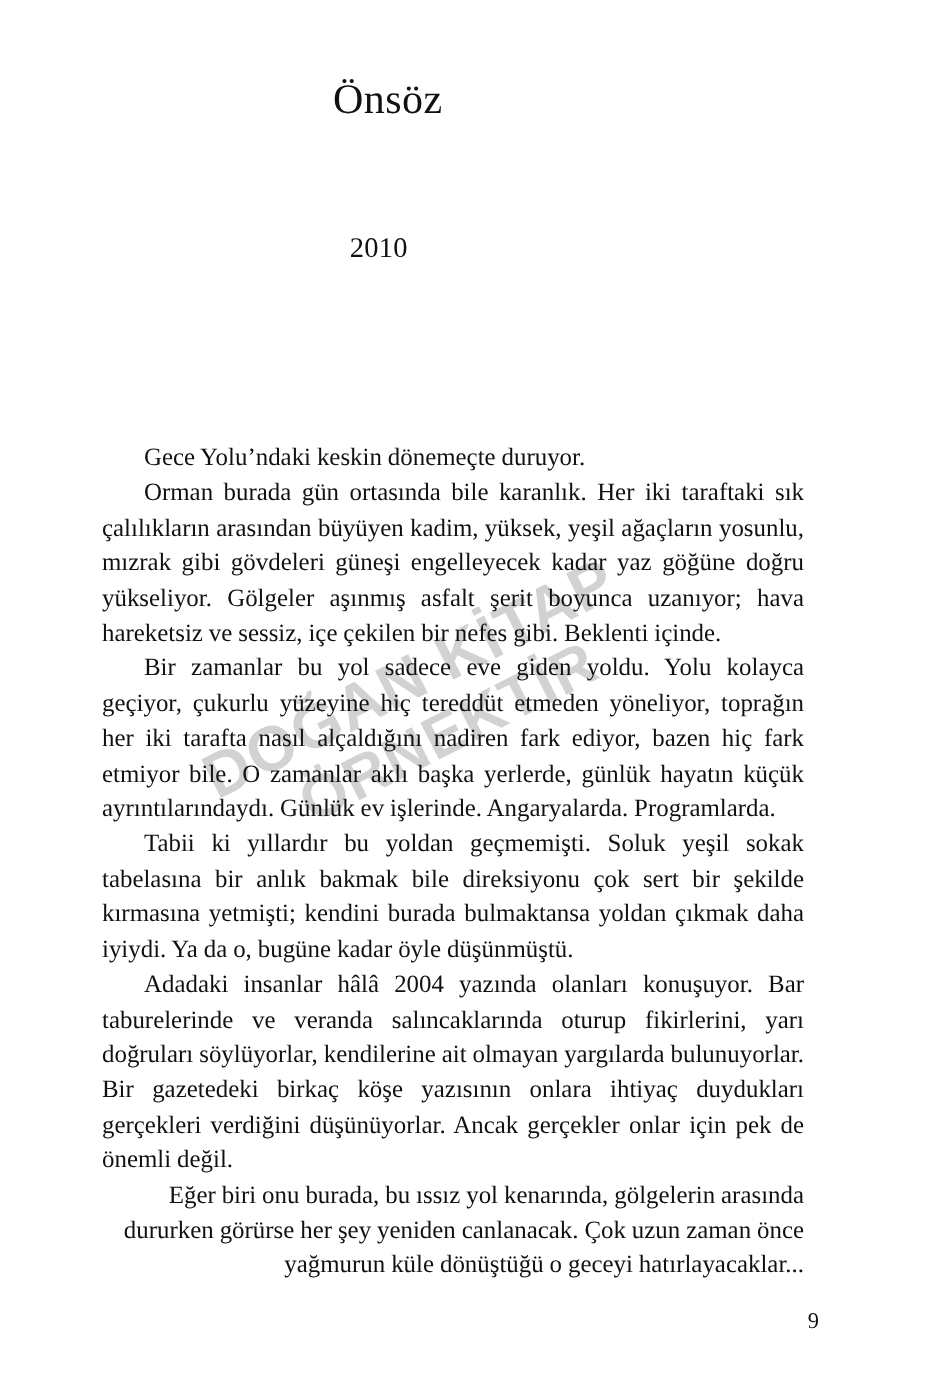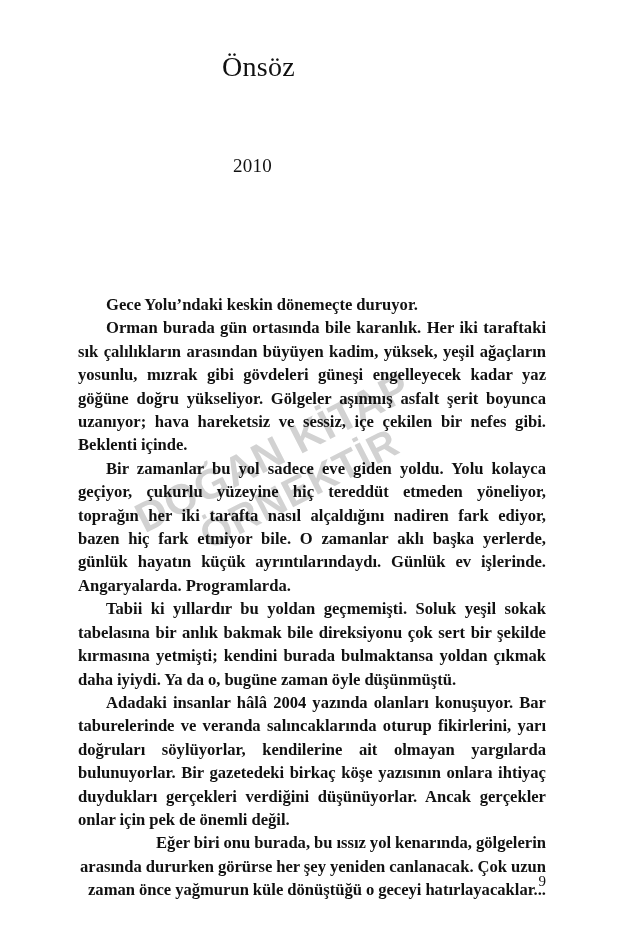--- a/index.html
+++ b/index.html
@@ -77,24 +77,23 @@
     font-weight: 400;
     line-height: 1.1;
     letter-spacing: 0.2px;
     z-index: 2;
   }
 
   
   .body-text {
     position: absolute;
     top: 293px;
-    left: 78px;
+    left: 68px;
     width: 468px;
     z-index: 2;
-    font-weight: bold;
   }
 
   .body-text p {
     margin: 0;
     text-indent: 28px;
     text-align: justify;
     text-justify: inter-word;
     font-size: 16.6px;
     line-height: 23.4px;
     hyphens: manual;
@@ -128,20 +127,20 @@
   </div>
 
   <h1 class="chapter-title">Önsöz</h1>
 
   <div class="chapter-year">2010</div>
 
   <div class="body-text">
     <p>Gece Yolu’ndaki keskin dönemeçte duruyor.</p>
     <p>Orman burada gün ortasında bile karanlık. Her iki taraftaki sık çalılıkların arasından büyüyen kadim, yüksek, yeşil ağaçların yosunlu, mızrak gibi gövdeleri güneşi engelleyecek kadar yaz göğüne doğru yükseliyor. Gölgeler aşınmış asfalt şerit boyunca uzanıyor; hava hareketsiz ve sessiz, içe çekilen bir nefes gibi. Beklenti içinde.</p>
     <p>Bir zamanlar bu yol sadece eve giden yoldu. Yolu kolayca geçiyor, çukurlu yüzeyine hiç tereddüt etmeden yöneliyor, toprağın her iki tarafta nasıl alçaldığını nadiren fark ediyor, bazen hiç fark etmiyor bile. O zamanlar aklı başka yerlerde, günlük hayatın küçük ayrıntılarındaydı. Günlük ev işlerinde. Angaryalarda. Programlarda.</p>
-    <p>Tabii ki yıllardır bu yoldan geçmemişti. Soluk yeşil sokak tabelasına bir anlık bakmak bile direksiyonu çok sert bir şekilde kırmasına yetmişti; kendini burada bulmaktansa yoldan çıkmak daha iyiydi. Ya da o, bugüne zaman öyle düşünmüştü.</p>
+    <p>Tabii ki yıllardır bu yoldan geçmemişti. Soluk yeşil sokak tabelasına bir anlık bakmak bile direksiyonu çok sert bir şekilde kırmasına yetmişti; kendini burada bulmaktansa yoldan çıkmak daha iyiydi. Ya da o, bugüne kadar öyle düşünmüştü.</p>
     <p>Adadaki insanlar hâlâ 2004 yazında olanları konuşuyor. Bar taburelerinde ve veranda salıncaklarında oturup fikirlerini, yarı doğruları söylüyorlar, kendilerine ait olmayan yargılarda bulunuyorlar. Bir gazetedeki birkaç köşe yazısının onlara ihtiyaç duydukları gerçekleri verdiğini düşünüyorlar. Ancak gerçekler onlar için pek de önemli değil.</p>
     <p>Eğer biri onu burada, bu ıssız yol kenarında, gölgelerin arasında dururken görürse her şey yeniden canlanacak. Çok uzun zaman önce yağmurun küle dönüştüğü o geceyi hatırlayacaklar...</p>
   </div>
 
   <div class="page-number">9</div>
 
 </div>
 
 </body></html>

